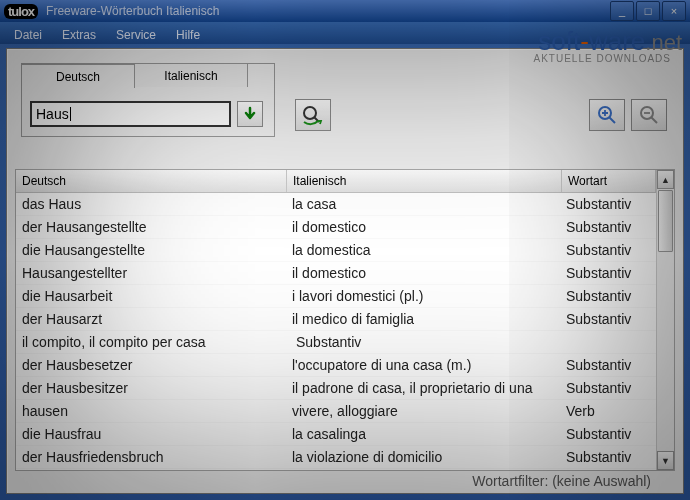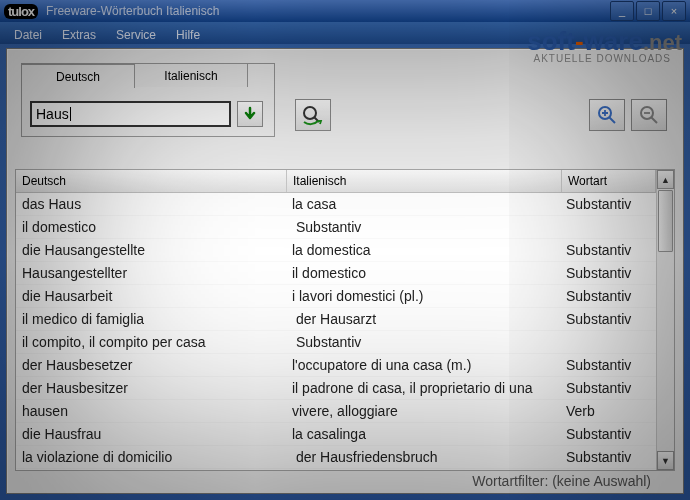--- a/index.html
+++ b/index.html
@@ -10,21 +10,21 @@
   .titlebar .brand{font-weight:bold;display:flex;align-items:center;gap:0}
   .titlebar .brand .logo{background:#000;color:#fff;padding:0 4px;border-radius:6px;font-family:Arial;font-weight:bold;font-size:13px;letter-spacing:-1px;margin-right:6px}
   .titlebar .wtitle{font-weight:normal;margin-left:2px;color:#dbe7ff}
   .winbtns{margin-left:auto;display:flex;gap:2px}
   .winbtn{width:22px;height:18px;background:linear-gradient(to bottom,#5c8fe0,#2b5eab);border:1px solid #1a3f7a;border-radius:2px;display:flex;align-items:center;justify-content:center;color:#fff;font-size:11px;font-family:Arial;cursor:pointer}
   
   .menubar{height:22px;background:linear-gradient(to bottom,#3d75c3,#1e4c92);display:flex;align-items:flex-end;padding:0 6px;color:#e9f0ff;font-size:12px;gap:4px}
   .menubar span{padding:2px 8px;cursor:pointer}
   
   .watermark{position:absolute;right:8px;top:26px;z-index:10;text-align:right;pointer-events:none}
-  .watermark .sw{font-family:Arial;font-size:26px;font-weight:bold;}
+  .watermark .sw{font-family:Arial;font-size:26px;font-weight:normal;}
   .watermark .sw .soft{color:#2a5aa8}
   .watermark .sw .dash{color:#e05a00}
   .watermark .sw .ware{color:#2a5aa8}
   .watermark .sw .net{color:#888;font-size:22px}
   .watermark .sub{color:#8a8a8a;font-size:10px;letter-spacing:1px;margin-top:-4px;margin-right:11px}
   
   .client{position:absolute;left:6px;right:6px;top:48px;bottom:6px;background:#efefef;border:1px solid #7a7a7a;box-shadow:inset 1px 1px 0 #fff}
   
   .searchgroup{position:absolute;left:14px;top:14px;width:252px;height:72px;border:1px solid #9a9a9a;background:#efefef}
   .tabs{display:flex;height:24px;margin-top:-1px}
@@ -141,41 +141,42 @@
           <div class="th c2">Italienisch</div>
           <div class="th c3">Wortart</div>
         </div>
         <div class="tbody" id="tbody">
             <div class="row">
               <div class="td c1">das Haus</div>
               <div class="td c2">la casa</div>
               <div class="td c3">Substantiv</div>
             </div>
             <div class="row">
+              <div class="td c1">der Hausangestellte</div>
               <div class="td c2">il domestico</div>
               <div class="td c3">Substantiv</div>
             </div>
             <div class="row">
               <div class="td c1">die Hausangestellte</div>
               <div class="td c2">la domestica</div>
               <div class="td c3">Substantiv</div>
             </div>
             <div class="row">
               <div class="td c1">Hausangestellter</div>
               <div class="td c2">il domestico</div>
               <div class="td c3">Substantiv</div>
             </div>
             <div class="row">
               <div class="td c1">die Hausarbeit</div>
               <div class="td c2">i lavori domestici (pl.)</div>
               <div class="td c3">Substantiv</div>
             </div>
             <div class="row">
+              <div class="td c1">der Hausarzt</div>
               <div class="td c2">il medico di famiglia</div>
-              <div class="td c1">der Hausarzt</div>
               <div class="td c3">Substantiv</div>
             </div>
             <div class="row">
               <div class="td c2">il compito, il compito per casa</div>
               <div class="td c3">Substantiv</div>
             </div>
             <div class="row">
               <div class="td c1">der Hausbesetzer</div>
               <div class="td c2">l'occupatore di una casa (m.)</div>
               <div class="td c3">Substantiv</div>
@@ -189,22 +190,22 @@
               <div class="td c1">hausen</div>
               <div class="td c2">vivere, alloggiare</div>
               <div class="td c3">Verb</div>
             </div>
             <div class="row">
               <div class="td c1">die Hausfrau</div>
               <div class="td c2">la casalinga</div>
               <div class="td c3">Substantiv</div>
             </div>
             <div class="row">
+              <div class="td c1">der Hausfriedensbruch</div>
               <div class="td c2">la violazione di domicilio</div>
-              <div class="td c1">der Hausfriedensbruch</div>
               <div class="td c3">Substantiv</div>
             </div>
           </div>
       </div>
       <div class="vscroll">
         <div class="sbtn">▲</div>
         <div class="thumb"></div>
         <div class="sbtn dn">▼</div>
       </div>
     </div>

